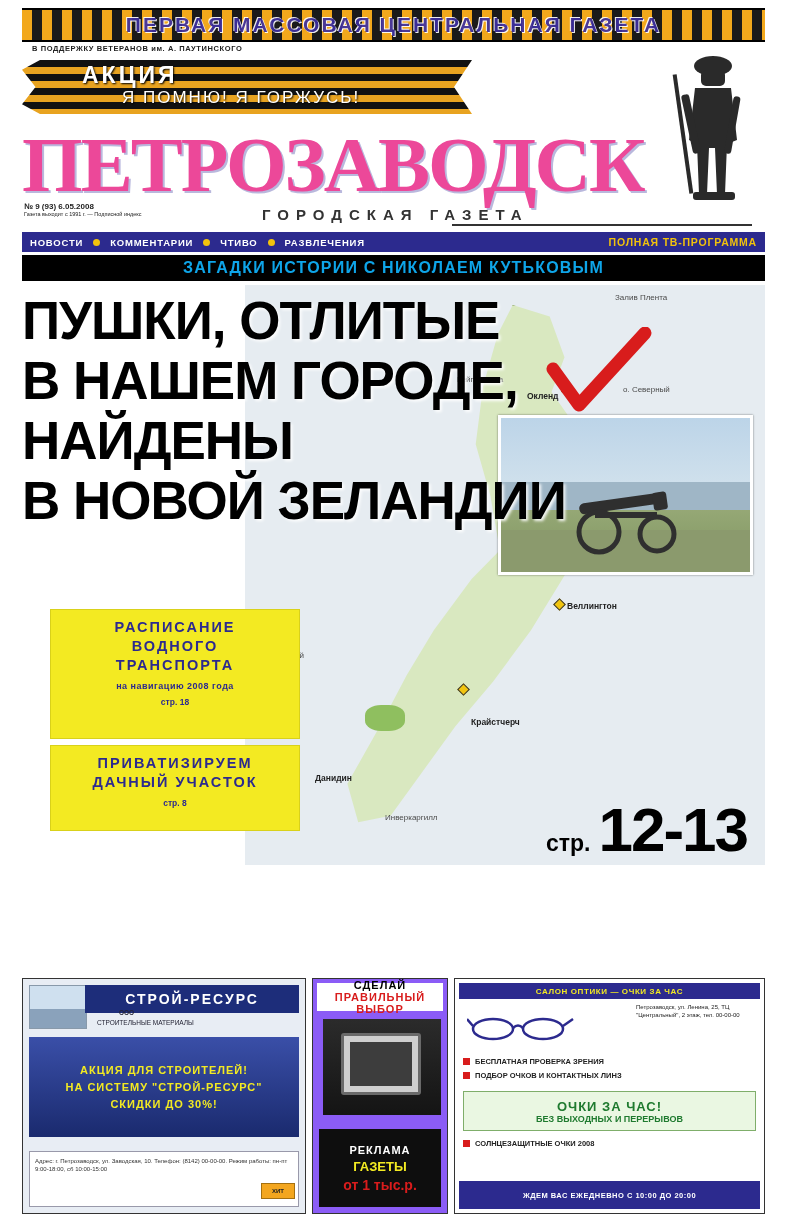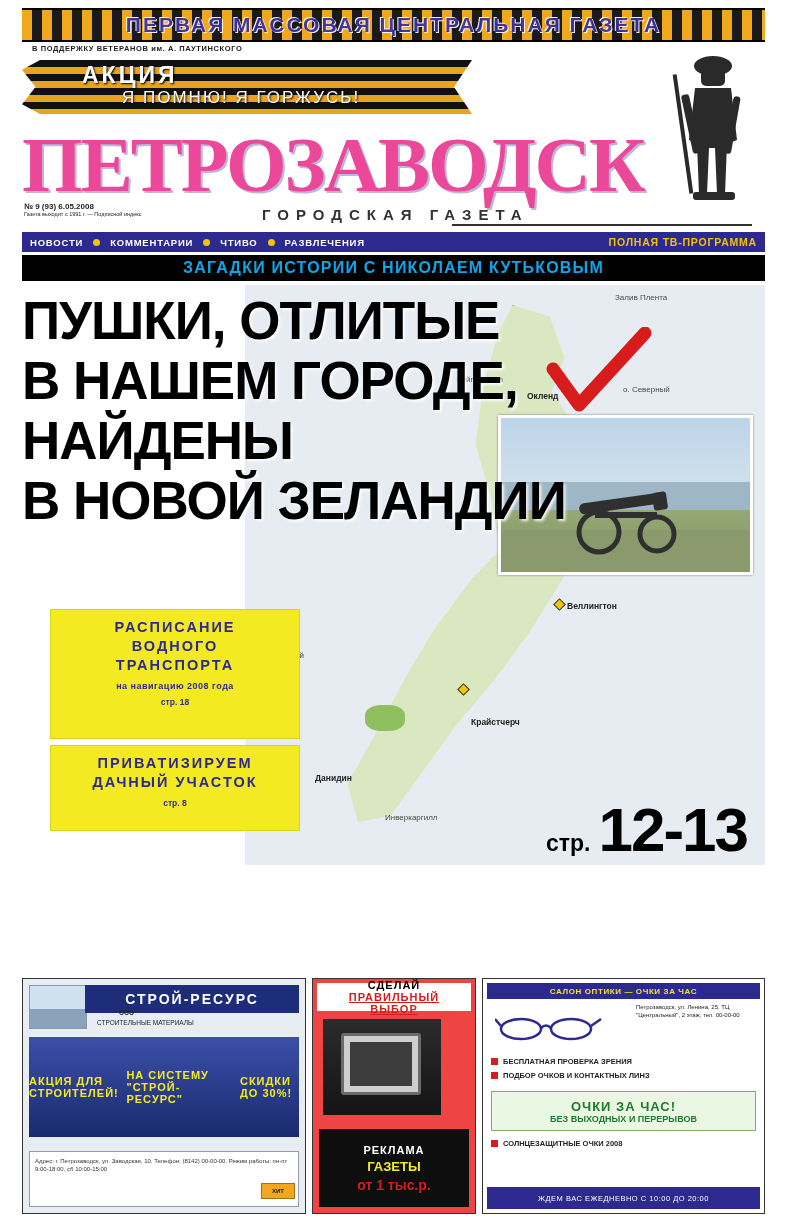--- a/index.html
+++ b/index.html
@@ -301,21 +301,21 @@
     height: 236px;
     display: flex;
     gap: 6px;
   }
   .ad {
     border: 1px solid #333;
     position: relative;
     overflow: hidden;
   }
   .ad1 { width: 284px; background: #e8edf4; }
-  .ad2 { width: 164px; background: #ef4444; }
+  .ad2 { width: 136px; background: #8b5cf6; }
   .ad3 { flex: 1; background: #ffffff; }
 
   
   .ad1-head {
     position: absolute; left: 62px; top: 6px; width: 214px; height: 28px;
     background: #1d2d7a;
     color: #fff; font-weight: bold; font-size: 14px; letter-spacing: 2px;
     display: flex; align-items: center; justify-content: center;
   }
   .ad1-sub {
@@ -325,21 +325,21 @@
     position: absolute; left: 74px; top: 40px; font-size: 6.5px; color: #223;
   }
   .ad1-photo {
     position: absolute; left: 6px; top: 6px; width: 58px; height: 44px;
     background: linear-gradient(#cfe0ef 0 55%, #8aa2bb 55% 100%);
     border: 1px solid #8899aa;
   }
   .ad1-banner {
     position: absolute; left: 6px; top: 58px; right: 6px; height: 100px;
     background: linear-gradient(180deg, #3a4fa8, #1a2a6e);
-    display: flex; flex-direction: row; align-items: center; justify-content: center;
+    display: flex; flex-direction: column; align-items: center; justify-content: center;
     gap: 5px;
   }
   .ad1-banner .l {
     color: #f3ea22; font-weight: bold; font-size: 11px; letter-spacing: 1px;
   }
   .ad1-foot {
     position: absolute; left: 6px; right: 6px; bottom: 6px; height: 56px;
     background: #fff; border: 1px solid #99a;
     font-size: 6px; color: #333; padding: 5px;
     line-height: 8px;
@@ -351,21 +351,21 @@
     font-weight: bold;
   }
 
   
   .ad2-head {
     position: absolute; left: 4px; top: 4px; right: 4px; height: 28px;
     background: #fff;
     display: flex; flex-direction: column; align-items: center; justify-content: center;
   }
   .ad2-head .t1 { color: #000; font-weight: bold; font-size: 11px; letter-spacing: 1px; }
-  .ad2-head .t2 { color: #d81c1c; font-weight: bold; font-size: 11px; letter-spacing: 1px; text-decoration: underline; }
+  .ad2-head .t2 { color: #d81c1c; font-weight: bold; font-size: 11px; letter-spacing: 1px; }
   .ad2-img {
     position: absolute; left: 10px; top: 40px; width: 118px; height: 96px;
     background: linear-gradient(#2b2b2b, #141414);
   }
   .ad2-tv {
     position: absolute; left: 18px; top: 14px; width: 80px; height: 62px;
     background: #cfcfcf; border: 3px solid #6a6a6a; border-radius: 3px;
   }
   .ad2-tv-screen { position: absolute; inset: 6px; background: #3d3d3d; }
   .ad2-bottom {
@@ -404,23 +404,23 @@
     position: absolute; left: 8px; right: 8px; top: 112px; height: 40px;
     background: #eaf7e2; border: 1px solid #7fae6a;
     display: flex; flex-direction: column; align-items: center; justify-content: center;
   }
   .ad3-green .g1 { color: #1f7a2f; font-weight: bold; font-size: 13px; letter-spacing: 1px; }
   .ad3-green .g2 { color: #1f7a2f; font-weight: bold; font-size: 9px; }
   .ad3-bullets2 {
     position: absolute; left: 8px; right: 8px; top: 160px;
   }
   .ad3-foot {
-    position: absolute; left: 4px; right: 4px; bottom: 4px; height: 22px;
+    position: absolute; left: 4px; right: 4px; bottom: 4px; height: 28px;
     background: #2c2a8e; color: #fff;
-    font-size: 7.5px; font-weight: normal;
+    font-size: 7.5px; font-weight: bold;
     display: flex; align-items: center; justify-content: center; letter-spacing: .5px;
   }
 </style>
 </head>
 <body>
 
 <div class="page">
 
   <div class="ribbon-band">
     <span class="rb-text">ПЕРВАЯ МАССОВАЯ ЦЕНТРАЛЬНАЯ ГАЗЕТА</span>

